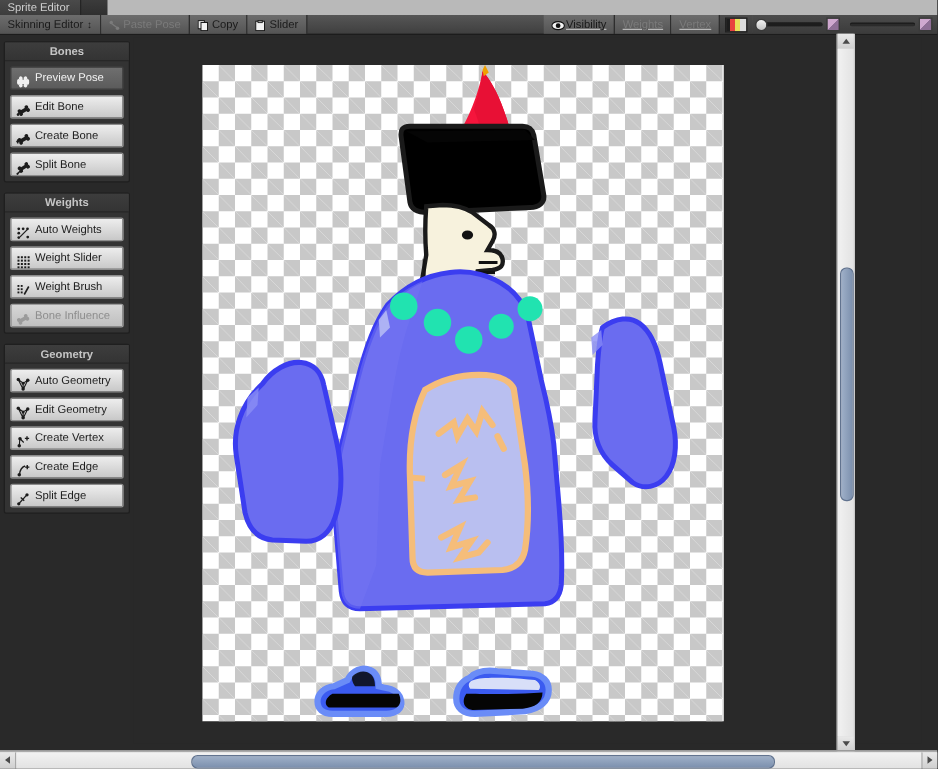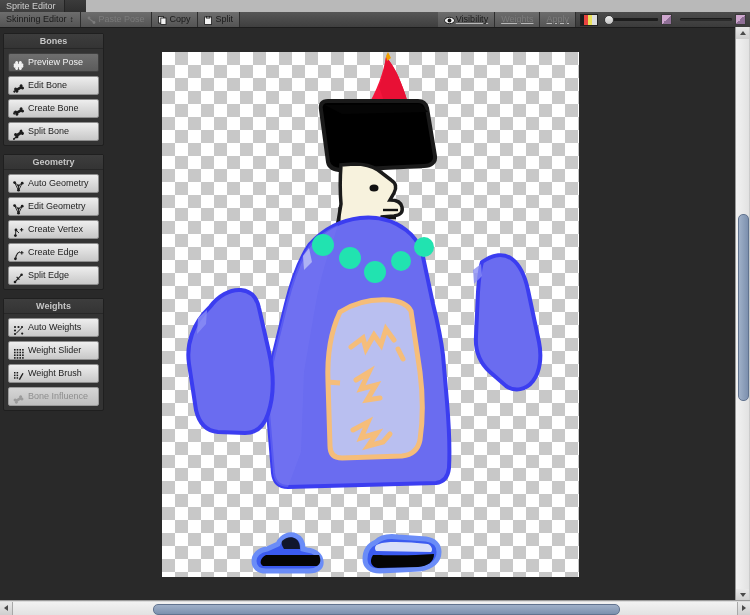--- a/index.html
+++ b/index.html
@@ -3,21 +3,21 @@
 <meta charset="utf-8">
 <style>
   html,body{margin:0;padding:0;}
   body{
     width:750px;height:615px;overflow:hidden;
     background:#292929;
     font-family:"Liberation Sans","DejaVu Sans",sans-serif;
     font-size:10px;color:#b8b8b8;
     -webkit-font-smoothing:none;
   }
-  #root{position:relative;width:750px;height:615px;}
+  #root{position:relative;width:684px;height:615px;}
 
   
   .titlebar{
     position:absolute;left:0;top:0;width:750px;height:12px;
     background:linear-gradient(#3b3b3b,#2f2f2f);
     border-bottom:1px solid #1e1e1e;
   }
   .tab{
     position:absolute;left:0;top:0;height:12px;
     padding:0 8px 0 6px;
@@ -186,21 +186,21 @@
       <span>Copy</span>
     </div>
 
     <div class="tb-btn">
       <span class="tb-ico">
         <svg width="9" height="9" viewBox="0 0 9 9">
           <rect x="0.6" y="1" width="7" height="7.5" fill="#f2f2f2" stroke="#1a1a1a" stroke-width="0.8"></rect>
           <rect x="2.4" y="0.3" width="3.4" height="1.8" fill="#9a9a9a" stroke="#1a1a1a" stroke-width="0.7"></rect>
         </svg>
       </span>
-      <span>Split</span>
+      <span>Slider</span>
     </div>
 
     <div class="tb-spacer"></div>
 
     <div class="tb-right">
 
       <div class="tb-btn">
         <span class="tb-ico">
           <svg width="11" height="9" viewBox="0 0 11 9">
             <ellipse cx="5.5" cy="4.5" rx="5" ry="3.2" fill="#f2f2f2" stroke="#111" stroke-width="0.9"></ellipse>
@@ -208,21 +208,21 @@
           </svg>
         </span>
         <span>Visibility</span>
       </div>
 
       <div class="tb-btn dim">
         <span>Weights</span>
       </div>
 
       <div class="tb-btn dim">
-        <span>Apply</span>
+        <span>Vertex</span>
       </div>
 
       <div class="slider-wrap">
         <div class="colorchip"></div>
       </div>
 
       <div class="slider-wrap">
         <div class="slider-track">
           <div class="fill" style="width:100%"></div>
           <div class="slider-knob" style="left:-2px;"></div>
@@ -303,79 +303,20 @@
                 <circle cx="-3.2" cy="1.3" r="1.5" fill="#1c1c1c"></circle>
                 <circle cx="3.2" cy="-1.3" r="1.5" fill="#1c1c1c"></circle>
                 <circle cx="3.2" cy="1.3" r="1.5" fill="#1c1c1c"></circle>
                 <rect x="-3.2" y="-1.4" width="6.4" height="2.8" fill="#1c1c1c"></rect>
               </g>
               <path d="M1 10 L4 7" stroke="#1c1c1c" stroke-width="1.1"></path>
               <circle cx="0.9" cy="10" r="0.9" fill="#1c1c1c"></circle>
             </svg>
           </span>
           <span>Split Bone</span>
-        </div>
-      </div>
-      <div class="group">
-        <div class="group-title">Geometry</div>
-        <div class="btn">
-          <span style="display: inline-flex;">
-            <svg width="11" height="11" viewBox="0 0 11 11">
-              <circle cx="1.6" cy="1.6" r="1.4" fill="#1c1c1c"></circle>
-              <circle cx="9.2" cy="2.2" r="1.4" fill="#1c1c1c"></circle>
-              <circle cx="5.5" cy="9.2" r="1.4" fill="#1c1c1c"></circle>
-              <circle cx="5.5" cy="4.6" r="1.2" fill="#1c1c1c"></circle>
-              <path d="M1.8 1.8 L5.4 4.4 M9 2.4 L5.6 4.5 M5.5 5 L5.5 8.8 M1.8 2 L5.2 8.8 M9 2.6 L5.9 8.8" stroke="#1c1c1c" stroke-width="0.9" fill="none"></path>
-            </svg>
-          </span>
-          <span>Auto Geometry</span>
-        </div>
-        <div class="btn">
-          <span style="display: inline-flex;">
-            <svg width="11" height="11" viewBox="0 0 11 11">
-              <circle cx="1.6" cy="1.6" r="1.4" fill="#1c1c1c"></circle>
-              <circle cx="9.2" cy="2.2" r="1.4" fill="#1c1c1c"></circle>
-              <circle cx="5.5" cy="9.2" r="1.4" fill="#1c1c1c"></circle>
-              <circle cx="5.5" cy="4.6" r="1.2" fill="#1c1c1c"></circle>
-              <path d="M1.8 1.8 L5.4 4.4 M9 2.4 L5.6 4.5 M5.5 5 L5.5 8.8 M1.8 2 L5.2 8.8 M9 2.6 L5.9 8.8" stroke="#1c1c1c" stroke-width="0.9" fill="none"></path>
-            </svg>
-          </span>
-          <span>Edit Geometry</span>
-        </div>
-        <div class="btn">
-          <span style="display: inline-flex;">
-            <svg width="11" height="11" viewBox="0 0 11 11">
-              <circle cx="3" cy="3" r="1.4" fill="#1c1c1c"></circle>
-              <circle cx="2.4" cy="8.6" r="1.4" fill="#1c1c1c"></circle>
-              <path d="M2.8 3.4 L2.5 8.2 M3 3 L6 6" stroke="#1c1c1c" stroke-width="0.9" fill="none"></path>
-              <path d="M8.6 1 L8.6 4.4 M6.9 2.7 L10.3 2.7" stroke="#1c1c1c" stroke-width="1.1"></path>
-            </svg>
-          </span>
-          <span>Create Vertex</span>
-        </div>
-        <div class="btn">
-          <span style="display: inline-flex;">
-            <svg width="11" height="11" viewBox="0 0 11 11">
-              <circle cx="2.4" cy="8.8" r="1.4" fill="#1c1c1c"></circle>
-              <path d="M2.6 8.6 C3 4.6 4.6 2.6 7 1.8" stroke="#1c1c1c" stroke-width="1.1" fill="none"></path>
-              <path d="M8.8 1 L8.8 4.4 M7.1 2.7 L10.5 2.7" stroke="#1c1c1c" stroke-width="1.1"></path>
-            </svg>
-          </span>
-          <span>Create Edge</span>
-        </div>
-        <div class="btn">
-          <span style="display: inline-flex;">
-            <svg width="11" height="11" viewBox="0 0 11 11">
-              <circle cx="2" cy="9" r="1.3" fill="#1c1c1c"></circle>
-              <circle cx="8.6" cy="1.8" r="1.3" fill="#1c1c1c"></circle>
-              <path d="M2.3 8.7 L8.3 2.1" stroke="#1c1c1c" stroke-width="1.1" fill="none"></path>
-              <path d="M3.6 4 L6.4 6.6" stroke="#1c1c1c" stroke-width="1.1" fill="none"></path>
-            </svg>
-          </span>
-          <span>Split Edge</span>
         </div>
       </div>
       <div class="group">
         <div class="group-title">Weights</div>
         <div class="btn">
           <span style="display: inline-flex;">
             <svg width="11" height="11" viewBox="0 0 11 11">
               <circle cx="2" cy="2" r="1.1" fill="#1c1c1c"></circle>
               <circle cx="5.5" cy="2" r="1.1" fill="#1c1c1c"></circle>
               <circle cx="2" cy="5.5" r="1.1" fill="#1c1c1c"></circle>
@@ -436,20 +377,79 @@
                 <circle cx="-3.2" cy="1.3" r="1.5" fill="#9b9b9b"></circle>
                 <circle cx="3.2" cy="-1.3" r="1.5" fill="#9b9b9b"></circle>
                 <circle cx="3.2" cy="1.3" r="1.5" fill="#9b9b9b"></circle>
                 <rect x="-3.2" y="-1.4" width="6.4" height="2.8" fill="#9b9b9b"></rect>
               </g>
             </svg>
           </span>
           <span>Bone Influence</span>
         </div>
       </div>
+      <div class="group">
+        <div class="group-title">Geometry</div>
+        <div class="btn">
+          <span style="display: inline-flex;">
+            <svg width="11" height="11" viewBox="0 0 11 11">
+              <circle cx="1.6" cy="1.6" r="1.4" fill="#1c1c1c"></circle>
+              <circle cx="9.2" cy="2.2" r="1.4" fill="#1c1c1c"></circle>
+              <circle cx="5.5" cy="9.2" r="1.4" fill="#1c1c1c"></circle>
+              <circle cx="5.5" cy="4.6" r="1.2" fill="#1c1c1c"></circle>
+              <path d="M1.8 1.8 L5.4 4.4 M9 2.4 L5.6 4.5 M5.5 5 L5.5 8.8 M1.8 2 L5.2 8.8 M9 2.6 L5.9 8.8" stroke="#1c1c1c" stroke-width="0.9" fill="none"></path>
+            </svg>
+          </span>
+          <span>Auto Geometry</span>
+        </div>
+        <div class="btn">
+          <span style="display: inline-flex;">
+            <svg width="11" height="11" viewBox="0 0 11 11">
+              <circle cx="1.6" cy="1.6" r="1.4" fill="#1c1c1c"></circle>
+              <circle cx="9.2" cy="2.2" r="1.4" fill="#1c1c1c"></circle>
+              <circle cx="5.5" cy="9.2" r="1.4" fill="#1c1c1c"></circle>
+              <circle cx="5.5" cy="4.6" r="1.2" fill="#1c1c1c"></circle>
+              <path d="M1.8 1.8 L5.4 4.4 M9 2.4 L5.6 4.5 M5.5 5 L5.5 8.8 M1.8 2 L5.2 8.8 M9 2.6 L5.9 8.8" stroke="#1c1c1c" stroke-width="0.9" fill="none"></path>
+            </svg>
+          </span>
+          <span>Edit Geometry</span>
+        </div>
+        <div class="btn">
+          <span style="display: inline-flex;">
+            <svg width="11" height="11" viewBox="0 0 11 11">
+              <circle cx="3" cy="3" r="1.4" fill="#1c1c1c"></circle>
+              <circle cx="2.4" cy="8.6" r="1.4" fill="#1c1c1c"></circle>
+              <path d="M2.8 3.4 L2.5 8.2 M3 3 L6 6" stroke="#1c1c1c" stroke-width="0.9" fill="none"></path>
+              <path d="M8.6 1 L8.6 4.4 M6.9 2.7 L10.3 2.7" stroke="#1c1c1c" stroke-width="1.1"></path>
+            </svg>
+          </span>
+          <span>Create Vertex</span>
+        </div>
+        <div class="btn">
+          <span style="display: inline-flex;">
+            <svg width="11" height="11" viewBox="0 0 11 11">
+              <circle cx="2.4" cy="8.8" r="1.4" fill="#1c1c1c"></circle>
+              <path d="M2.6 8.6 C3 4.6 4.6 2.6 7 1.8" stroke="#1c1c1c" stroke-width="1.1" fill="none"></path>
+              <path d="M8.8 1 L8.8 4.4 M7.1 2.7 L10.5 2.7" stroke="#1c1c1c" stroke-width="1.1"></path>
+            </svg>
+          </span>
+          <span>Create Edge</span>
+        </div>
+        <div class="btn">
+          <span style="display: inline-flex;">
+            <svg width="11" height="11" viewBox="0 0 11 11">
+              <circle cx="2" cy="9" r="1.3" fill="#1c1c1c"></circle>
+              <circle cx="8.6" cy="1.8" r="1.3" fill="#1c1c1c"></circle>
+              <path d="M2.3 8.7 L8.3 2.1" stroke="#1c1c1c" stroke-width="1.1" fill="none"></path>
+              <path d="M3.6 4 L6.4 6.6" stroke="#1c1c1c" stroke-width="1.1" fill="none"></path>
+            </svg>
+          </span>
+          <span>Split Edge</span>
+        </div>
+      </div>
     </div>
 
   <div class="viewport">
     <div class="sprite-canvas">
       <svg class="art" viewBox="0 0 417 525">
 
         <g>
           <path d="M224 5 C222 18 215 40 203 58 C196 69 188 78 181 84 L252 84 C251 70 247 52 241 36 C236 22 230 11 224 5 Z" fill="#f5153c"></path>
           <path d="M224 5 C223 14 221 24 217 35 C222 48 227 65 229 84 L252 84 C251 70 247 52 241 36 C236 22 230 11 224 5 Z" fill="#e81035"></path>
           <path d="M224 4 L226 0 L229 6 L225 9 Z" fill="#f0a000"></path>

